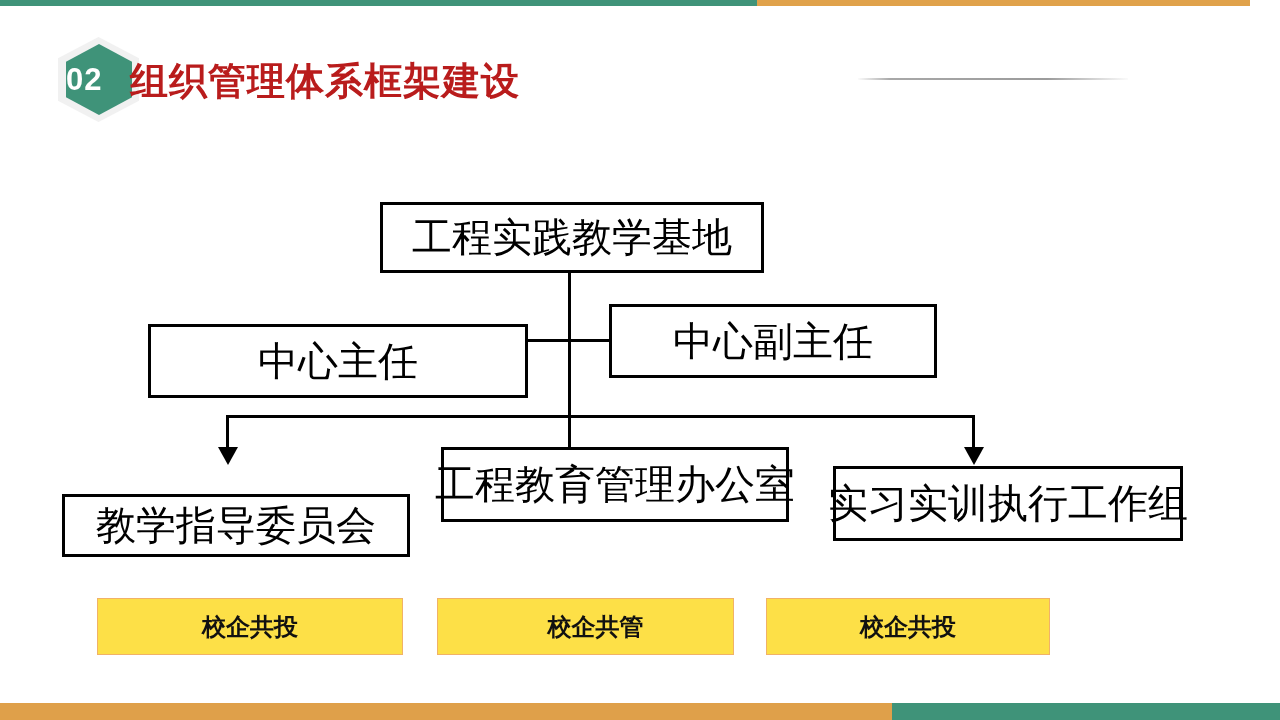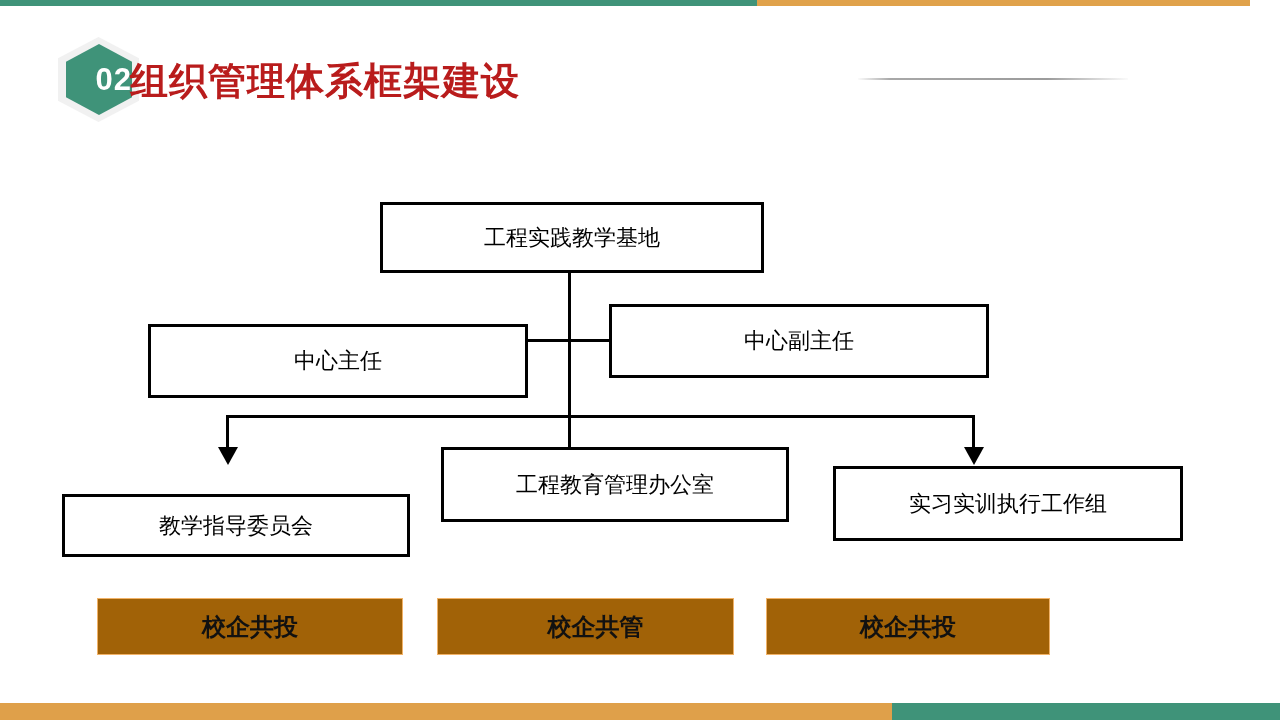--- a/index.html
+++ b/index.html
@@ -20,21 +20,21 @@
   .hex-outer{
     left:58px;top:37px;width:81px;height:85px;
     background:#f1f1f1;
     clip-path:polygon(50% 0,100% 25%,100% 75%,50% 100%,0 75%,0 25%);
     filter:drop-shadow(2px 3px 3px rgba(0,0,0,0.30));
   }
   .hex-inner{
     left:66px;top:44px;width:66px;height:71px;
     background:#3F9379;
     clip-path:polygon(50% 0,100% 25%,100% 75%,50% 100%,0 75%,0 25%);
-    display:flex;align-items:center;justify-content:flex-end;
+    display:flex;align-items:center;justify-content:flex-start;
   }
   .hex-number{
     color:#ffffff;font-size:31px;font-weight:bold;
     font-family:"Liberation Sans","DejaVu Sans",sans-serif;
     letter-spacing:1px;
   }
   .slide-title{
     left:130px;top:56px;height:50px;line-height:50px;
     color:#b91c1c;font-size:38px;font-weight:bold;
     letter-spacing:1px;white-space:nowrap;
@@ -42,25 +42,25 @@
   .header-line{
     left:858px;top:78px;width:270px;height:2px;
     background:linear-gradient(to right,rgba(170,170,170,0.05),#A8A8A8 12%,#9B9B9B 70%,rgba(170,170,170,0.05));
   }
 
   
   .org-box{
     box-sizing:border-box;background:#ffffff;border:3px solid #000000;
     display:flex;align-items:center;justify-content:center;
     font-family:"Liberation Serif","DejaVu Serif",serif;
-    font-size:22px;color:#000000;white-space:nowrap;
+    font-size:40px;color:#000000;white-space:nowrap;
   }
   .box-root   {left:380px;top:202px;width:384px;height:71px;}
   .box-l2a    {left:148px;top:304px;width:380px;height:74px;margin-top:20px;}
-  .box-l2b    {left:609px;top:304px;width:380px;height:74px;}
+  .box-l2b    {left:609px;top:304px;width:328px;height:74px;}
   .box-l3a    {left:62px; top:494px;width:348px;height:63px;}
   .box-l3b    {left:441px;top:447px;width:348px;height:75px;}
   .box-l3c    {left:833px;top:466px;width:350px;height:75px;}
 
   
   .line{background:#000000;}
   .v-main {left:568px;top:271px;width:3px;height:177px;}
   .h-cross{left:527px;top:339px;width:85px;height:3px;}
   .h-dist {left:226px;top:415px;width:749px;height:3px;}
   .v-left {left:226px;top:415px;width:3px;height:33px;}
@@ -69,21 +69,21 @@
     width:0;height:0;
     border-left:10px solid transparent;border-right:10px solid transparent;
     border-top:18px solid #000000;
   }
   .arrow-left {left:218px;top:447px;}
   .arrow-mid  {left:560px;top:447px;}
   .arrow-right{left:964px;top:447px;}
 
   
   .tag{
-    box-sizing:border-box;background:#a16207;border:1px solid #F1B267;
+    box-sizing:border-box;background:#fde047;border:1px solid #F1B267;
     display:flex;align-items:center;justify-content:center;
     font-size:24px;font-weight:bold;color:#111111;white-space:nowrap;
   }
   .tag-1{left:97px; top:598px;width:306px;height:57px;}
   .tag-2{left:437px;top:598px;width:297px;height:57px;padding-left:20px;}
   .tag-3{left:766px;top:598px;width:284px;height:57px;}
 </style>
 </head>
 <body>
 

